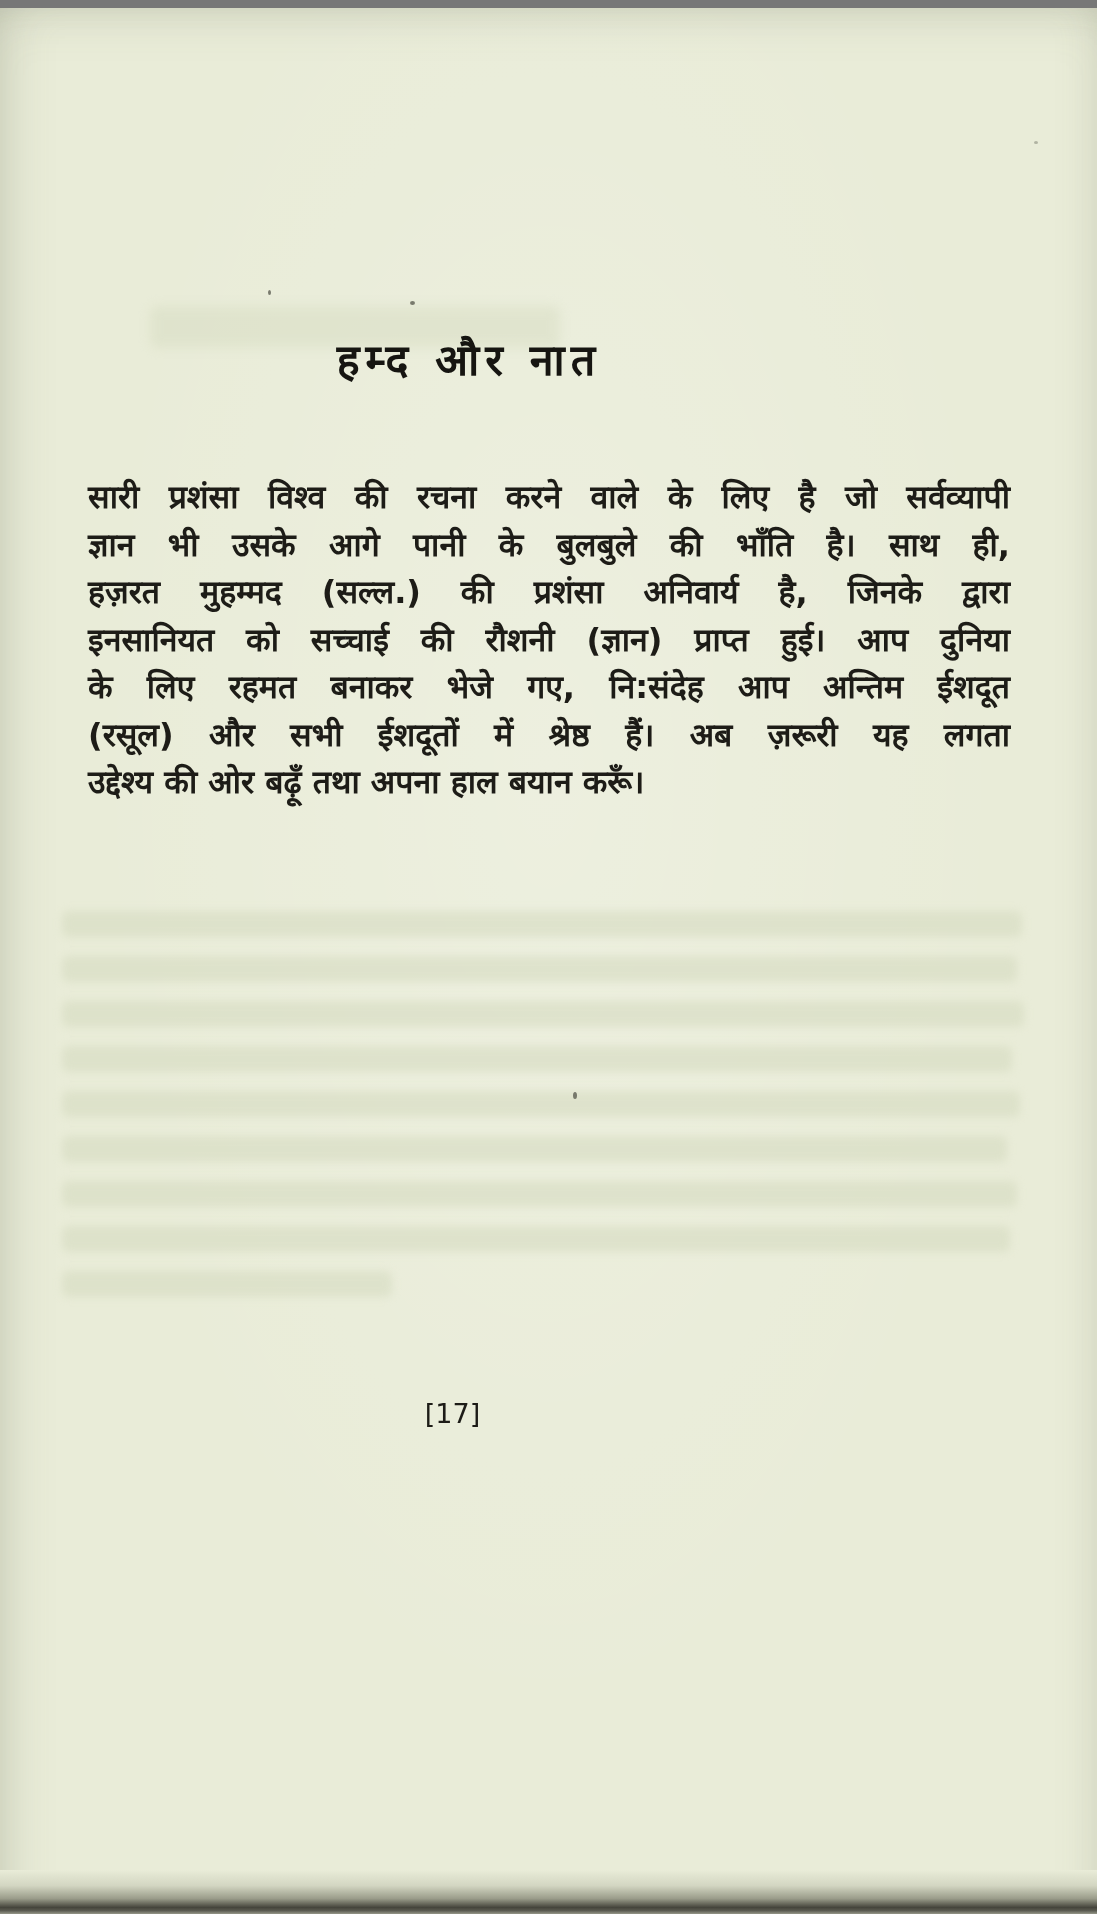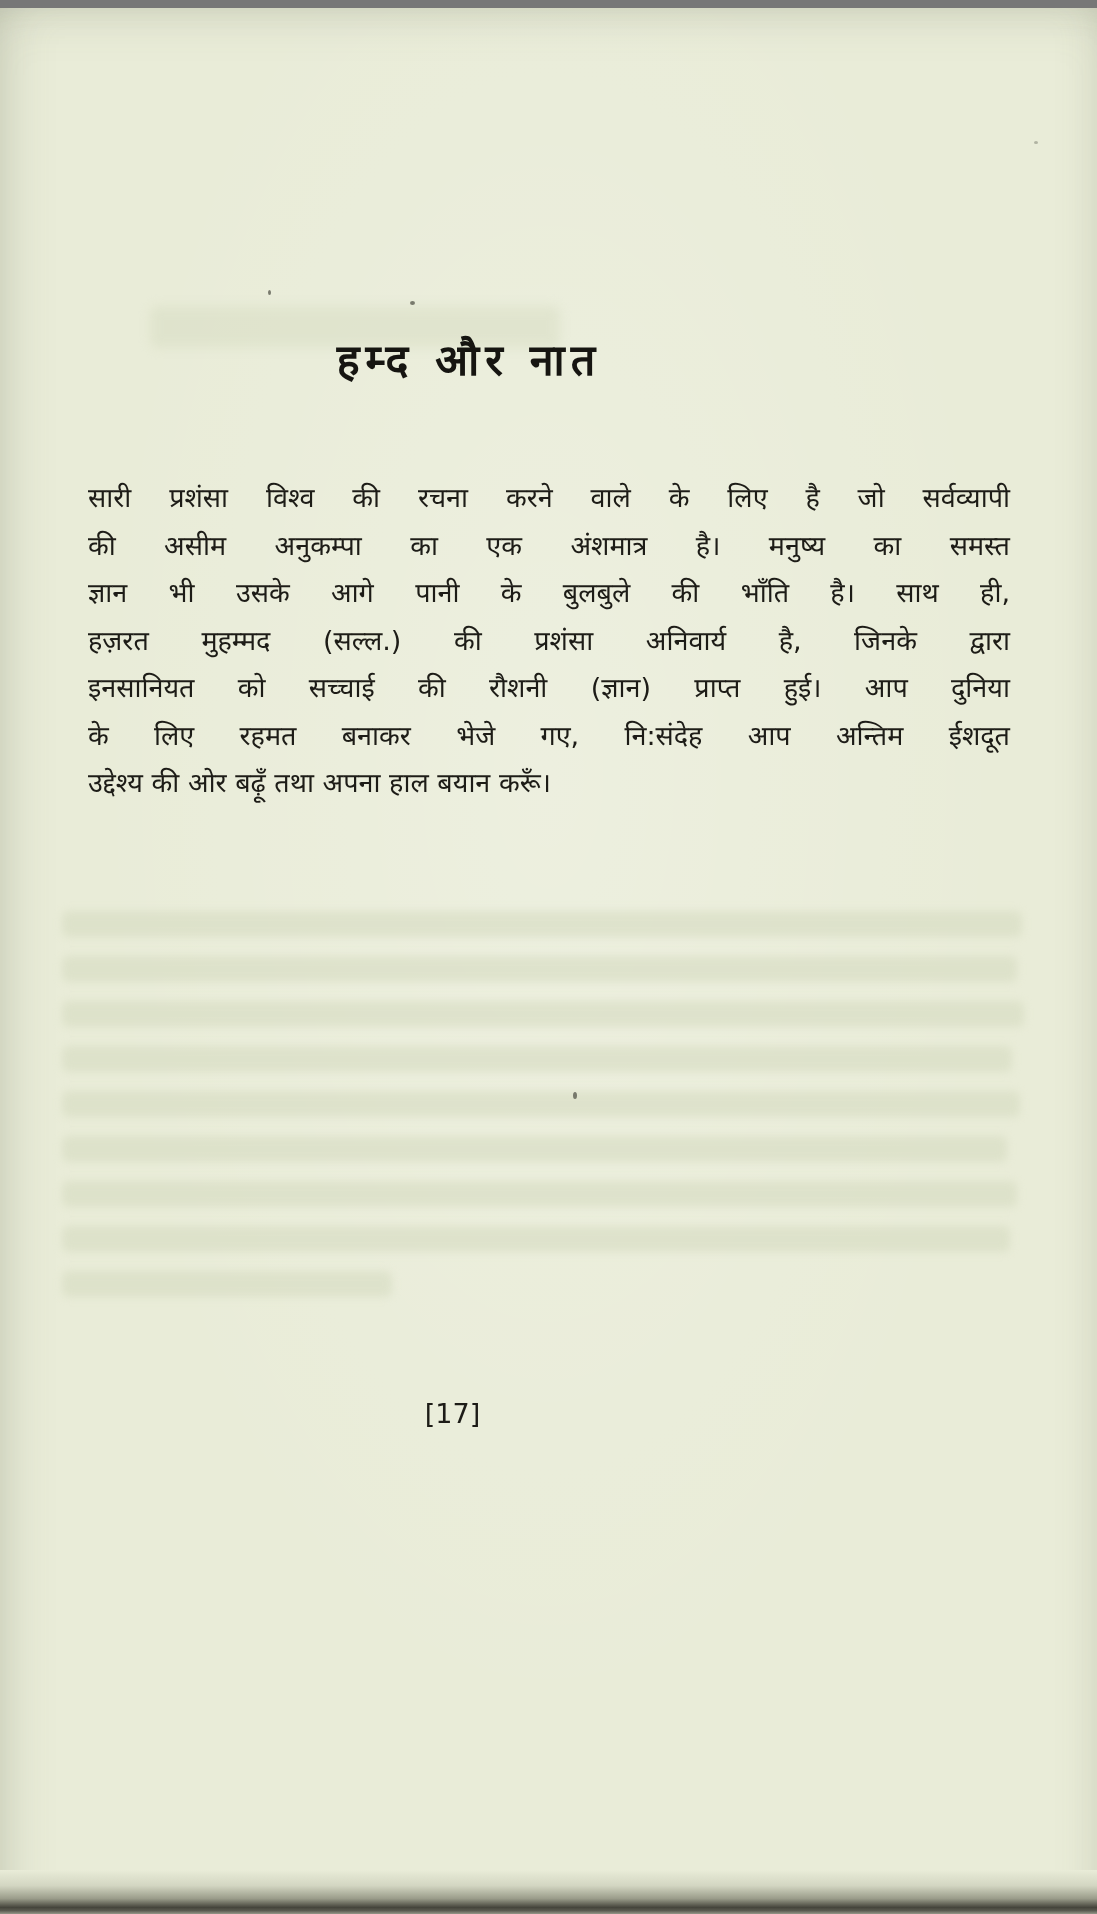--- a/index.html
+++ b/index.html
@@ -46,22 +46,22 @@
 
   .textblock {
     position: absolute;
     top: 466px;
     left: 88px;
     width: 922px;
   }
   .line {
     height: 47.5px;
     line-height: 47.5px;
-    font-size: 27px;
-    font-weight: 400;
+    font-size: 32px;
+    font-weight: 700;
     white-space: nowrap;
     text-align: justify;
     text-align-last: justify;
     color: #1d1c17;
   }
   .line.last { text-align-last: left; }
 
   .page-number {
     position: absolute;
     top: 1390px;
@@ -100,25 +100,25 @@
 <body>
 
 <div class="page">
 
   <div class="ghost title-ghost" style="left:150px; top:298px; width:410px; height:42px;"></div>
 
   <h1 class="chapter-title">हम्द और नात</h1>
 
   <div class="textblock">
     <div class="line">सारी प्रशंसा विश्व की रचना करने वाले के लिए है जो सर्वव्यापी</div>
-    <div class="line">की असीम अनुकम्पा का एक अंशमात्र है। मनुष्य का समस्त</div>
     <div class="line">ज्ञान भी उसके आगे पानी के बुलबुले की भाँति है। साथ ही,</div>
     <div class="line">हज़रत मुहम्मद (सल्ल.) की प्रशंसा अनिवार्य है, जिनके द्वारा</div>
     <div class="line">इनसानियत को सच्चाई की रौशनी (ज्ञान) प्राप्त हुई। आप दुनिया</div>
     <div class="line">के लिए रहमत बनाकर भेजे गए, नि:संदेह आप अन्तिम ईशदूत</div>
+    <div class="line">(रसूल) और सभी ईशदूतों में श्रेष्ठ हैं। अब ज़रूरी यह लगता</div>
     <div class="line last">उद्देश्य की ओर बढ़ूँ तथा अपना हाल बयान करूँ।</div>
   </div>
 
   <div class="ghost" style="left:62px;  top:903px;  width:960px; height:26px;"></div>
   <div class="ghost" style="left:62px;  top:948px;  width:955px; height:26px;"></div>
   <div class="ghost" style="left:62px;  top:993px;  width:962px; height:26px;"></div>
   <div class="ghost" style="left:62px;  top:1038px; width:950px; height:26px;"></div>
   <div class="ghost" style="left:62px;  top:1083px; width:958px; height:26px;"></div>
   <div class="ghost" style="left:62px;  top:1128px; width:945px; height:26px;"></div>
   <div class="ghost" style="left:62px;  top:1173px; width:955px; height:26px;"></div>

